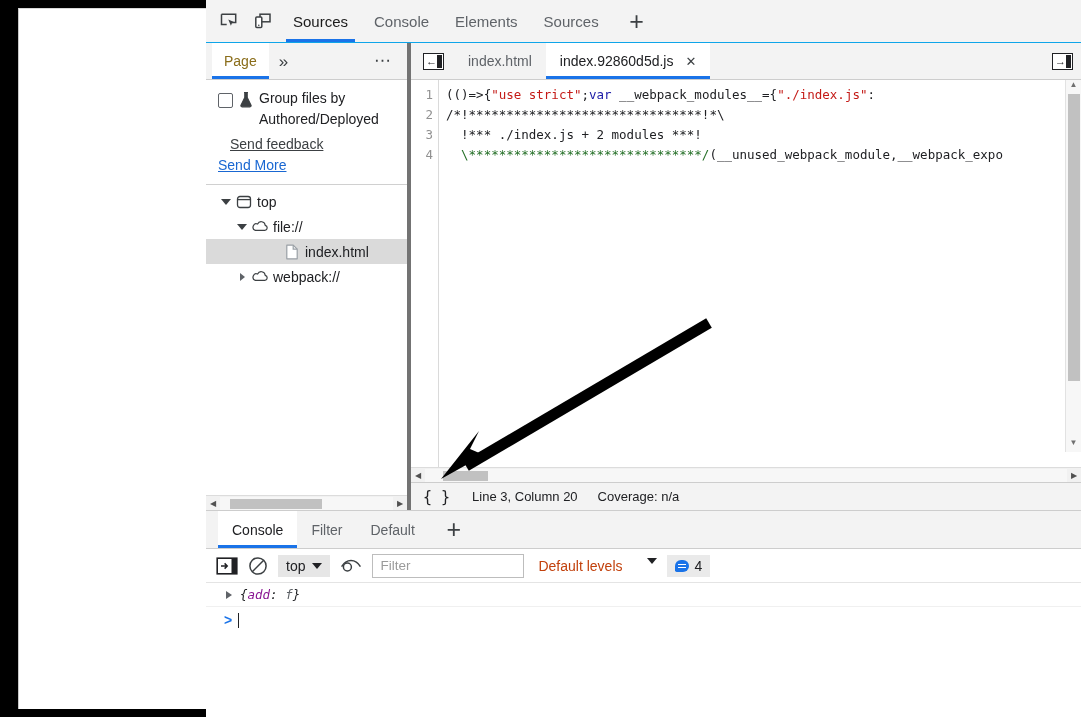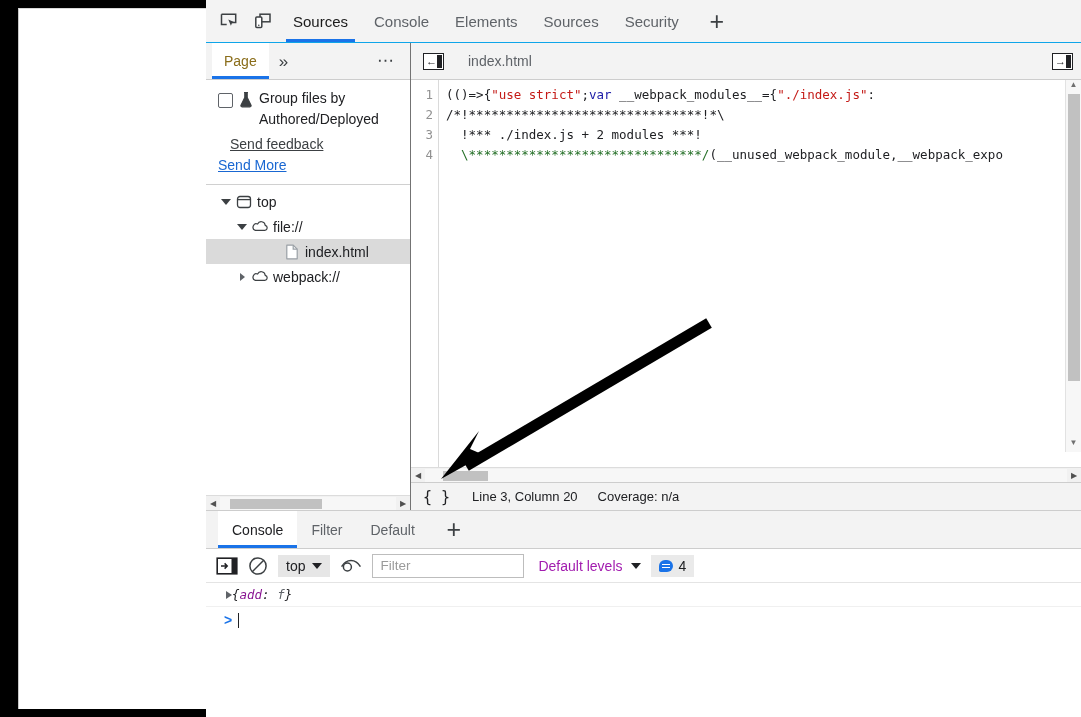--- a/index.html
+++ b/index.html
@@ -80,21 +80,21 @@
   }
 
   
   .sources-body {
     position: relative;
     height: 467px;
     display: flex;
   }
   .navigator {
     width: 205px;
-    border-right: 1px solid #737373;
+    border-right: 4px solid #737373;
     display: flex;
     flex-direction: column;
     background: #fff;
   }
   .nav-tabs {
     height: 37px;
     display: flex;
     align-items: center;
     background: #f3f3f3;
     border-bottom: 1px solid #cdcdcd;
@@ -425,22 +425,22 @@
     width: 152px; height: 24px;
     border: 1px solid #bdbdbd;
     background: #fff;
     font-size: 13.5px;
     color: #202124;
     padding: 0 7px;
     font-family: "Liberation Sans", sans-serif;
   }
   .filter-input::placeholder { color: #9b9b9b; }
   .levels {
-    display: flex; align-items: center; gap: 8px;
-    font-size: 14px; color: #a21caf; cursor: pointer;
+    display: flex; align-items: flex-start; gap: 24px;
+    font-size: 14px; color: #c2410c; cursor: pointer;
     margin-left: 4px;
   }
   .msg-badge {
     display: flex; align-items: center; gap: 6px;
     background: #eaeaea;
     padding: 3px 8px;
     cursor: pointer;
     font-size: 14px;
     color: #202124;
   }
@@ -456,21 +456,21 @@
     width: 8px; height: 1px;
     background: #fff;
     box-shadow: 0 3px 0 0 #fff;
   }
 
   .console-out { flex: 1; background: #fff; overflow: hidden; }
   .cl-row {
     display: flex; align-items: center;
     height: 24px;
     padding-left: 20px;
-    gap: 0;
+    gap: 8px;
     border-bottom: 1px solid #f0f0f0;
   }
   .cl-tri {
     width: 0; height: 0;
     border-left: 6px solid #5f6368;
     border-top: 4.5px solid transparent;
     border-bottom: 4.5px solid transparent;
     cursor: pointer;
   }
   .cl-obj {
@@ -528,23 +528,20 @@
         <span>Sources</span>
       </div>
       <div class="maintab">
         <span>Console</span>
       </div>
       <div class="maintab">
         <span>Elements</span>
       </div>
       <div class="maintab">
         <span>Sources</span>
-      </div>
-      <div class="maintab">
-        <span>Security</span>
       </div>
       <div class="plusbtn">+</div>
     </div>
 
     <div class="sources-body">
 
       <div class="navigator">
         <div class="nav-tabs">
           <div class="nav-tab">
             <span>Page</span>
@@ -632,20 +629,24 @@
 
       <div class="editor-pane">
         <div class="ed-tabs">
           <div class="sq-btn">
             <span class="arr">←</span>
               <span class="bar"></span>
           </div>
           <div class="ed-tab">
             <span>index.html</span>
           </div>
+          <div class="ed-tab active">
+            <span>index.92860d5d.js</span>
+            <span class="tab-x">✕</span>
+          </div>
           <div class="ed-right">
             <div class="sq-btn" style="margin:0;">
               <span class="arr">→</span>
                 <span class="bar"></span>
             </div>
           </div>
         </div>
 
         <div class="code-area">
           <div class="gutter">

